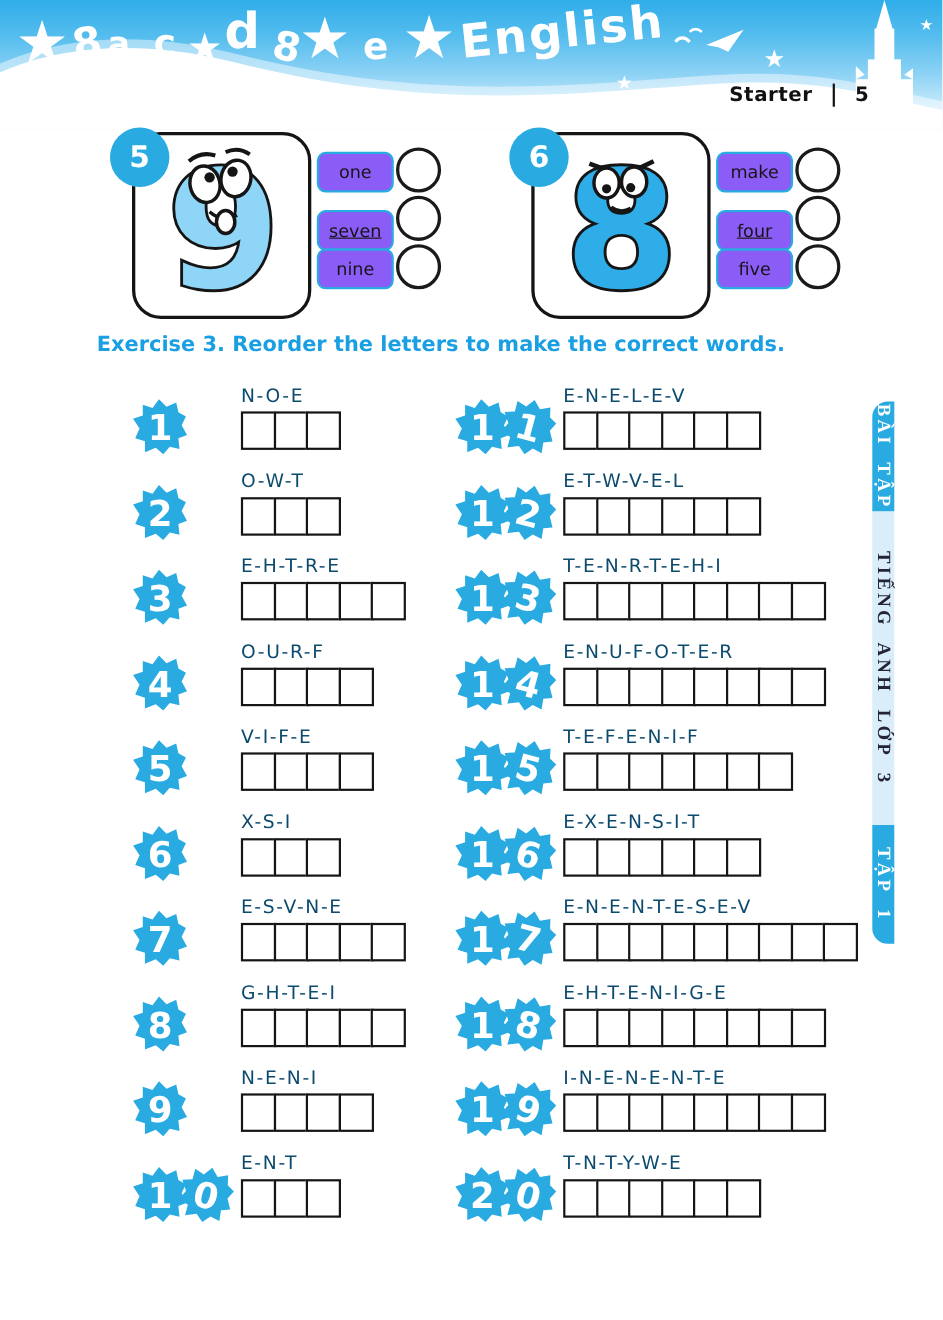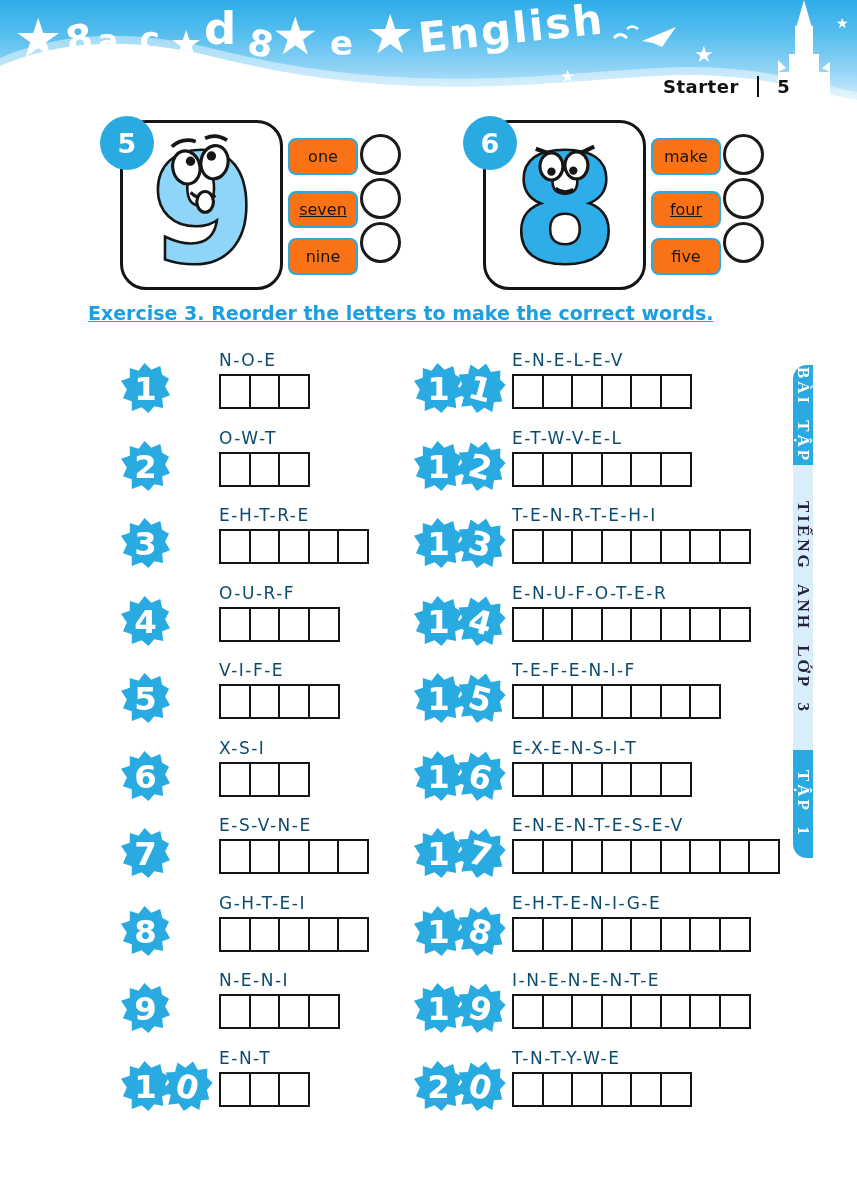--- a/index.html
+++ b/index.html
@@ -20,30 +20,30 @@
 
   
   .match-item{position:absolute;width:310px;height:172px;}
   .m5{left:98px;top:114px;}
   .m6{left:461px;top:114px;}
   .num-circle{position:absolute;left:2px;top:2px;width:54px;height:54px;border-radius:50%;
               background:#29abe2;color:#fff;font-size:27px;font-weight:bold;
               display:flex;align-items:center;justify-content:center;z-index:2;}
   .digit-card{position:absolute;left:22px;top:6px;width:157px;height:164px;background:#fff;
               border:3.5px solid #151515;border-radius:26px;display:flex;align-items:center;justify-content:center;z-index:1;}
-  .chip{position:absolute;left:190px;width:66px;height:33px;background:#f97316;border:2px solid #29abe2;
+  .chip{position:absolute;left:190px;width:66px;height:33px;background:#8b5cf6;border:2px solid #29abe2;
         border-radius:8px;display:flex;align-items:center;justify-content:center;
         font-size:16px;color:#151515;}
   .tick-circle{position:absolute;left:262px;width:41px;height:41px;border:3.5px solid #1a1a1a;
                border-radius:50%;background:#fff;box-sizing:border-box;}
-  .c1{top:24px;} .c2{top:77px;text-decoration:underline;} .c3{top:124px;}
+  .c1{top:24px;} .c2{top:77px;text-decoration:underline;} .c3{top:112px;}
   .k1{top:20px;} .k2{top:64px;} .k3{top:108px;}
 
   
-  .ex-title{position:absolute;left:88px;top:302px;margin:0;font-size:19px;font-weight:bold;color:#1b9fe3;text-decoration:underline;}
+  .ex-title{position:absolute;left:88px;top:302px;margin:0;font-size:19px;font-weight:bold;color:#1b9fe3;}
   .col{position:absolute;top:350px;}
   .col-left{left:120px;width:292px;}
   .col-right{left:413px;width:344px;}
   .ex-row{display:flex;align-items:flex-start;height:77.5px;}
   .badges{width:99px;flex:none;display:flex;padding-top:12px;}
   .splat{display:inline-block;}
   .splat + .splat{margin-left:-9px;}
   .work{flex:1;}
   .letters{height:24px;font-size:17px;letter-spacing:1.5px;color:#0c4a6e;}
   .boxes{display:flex;}

